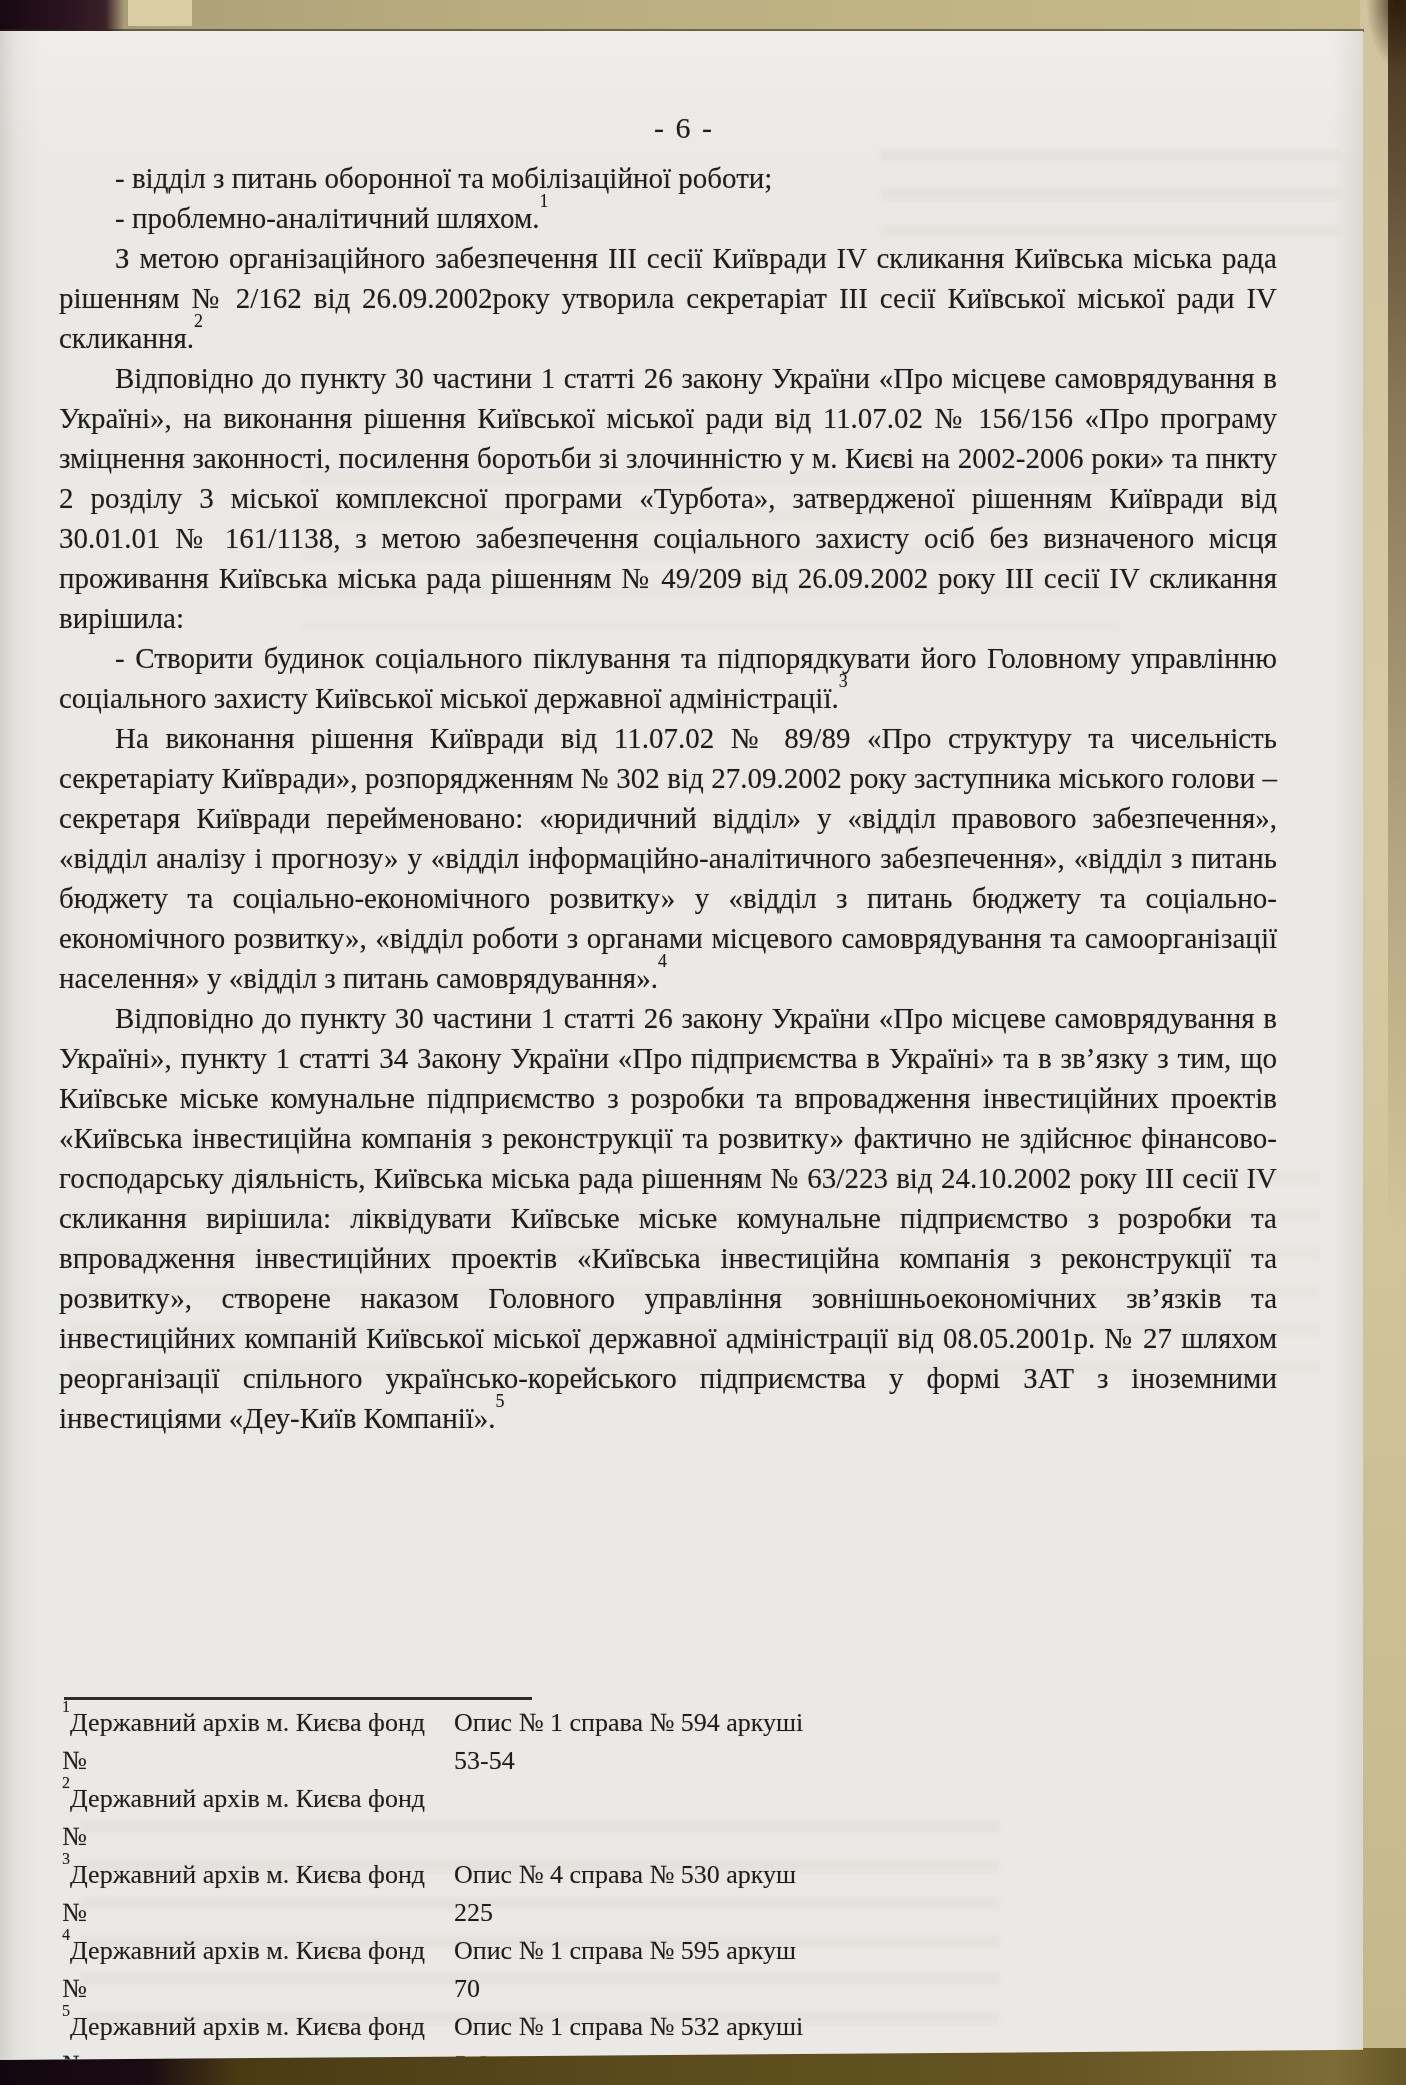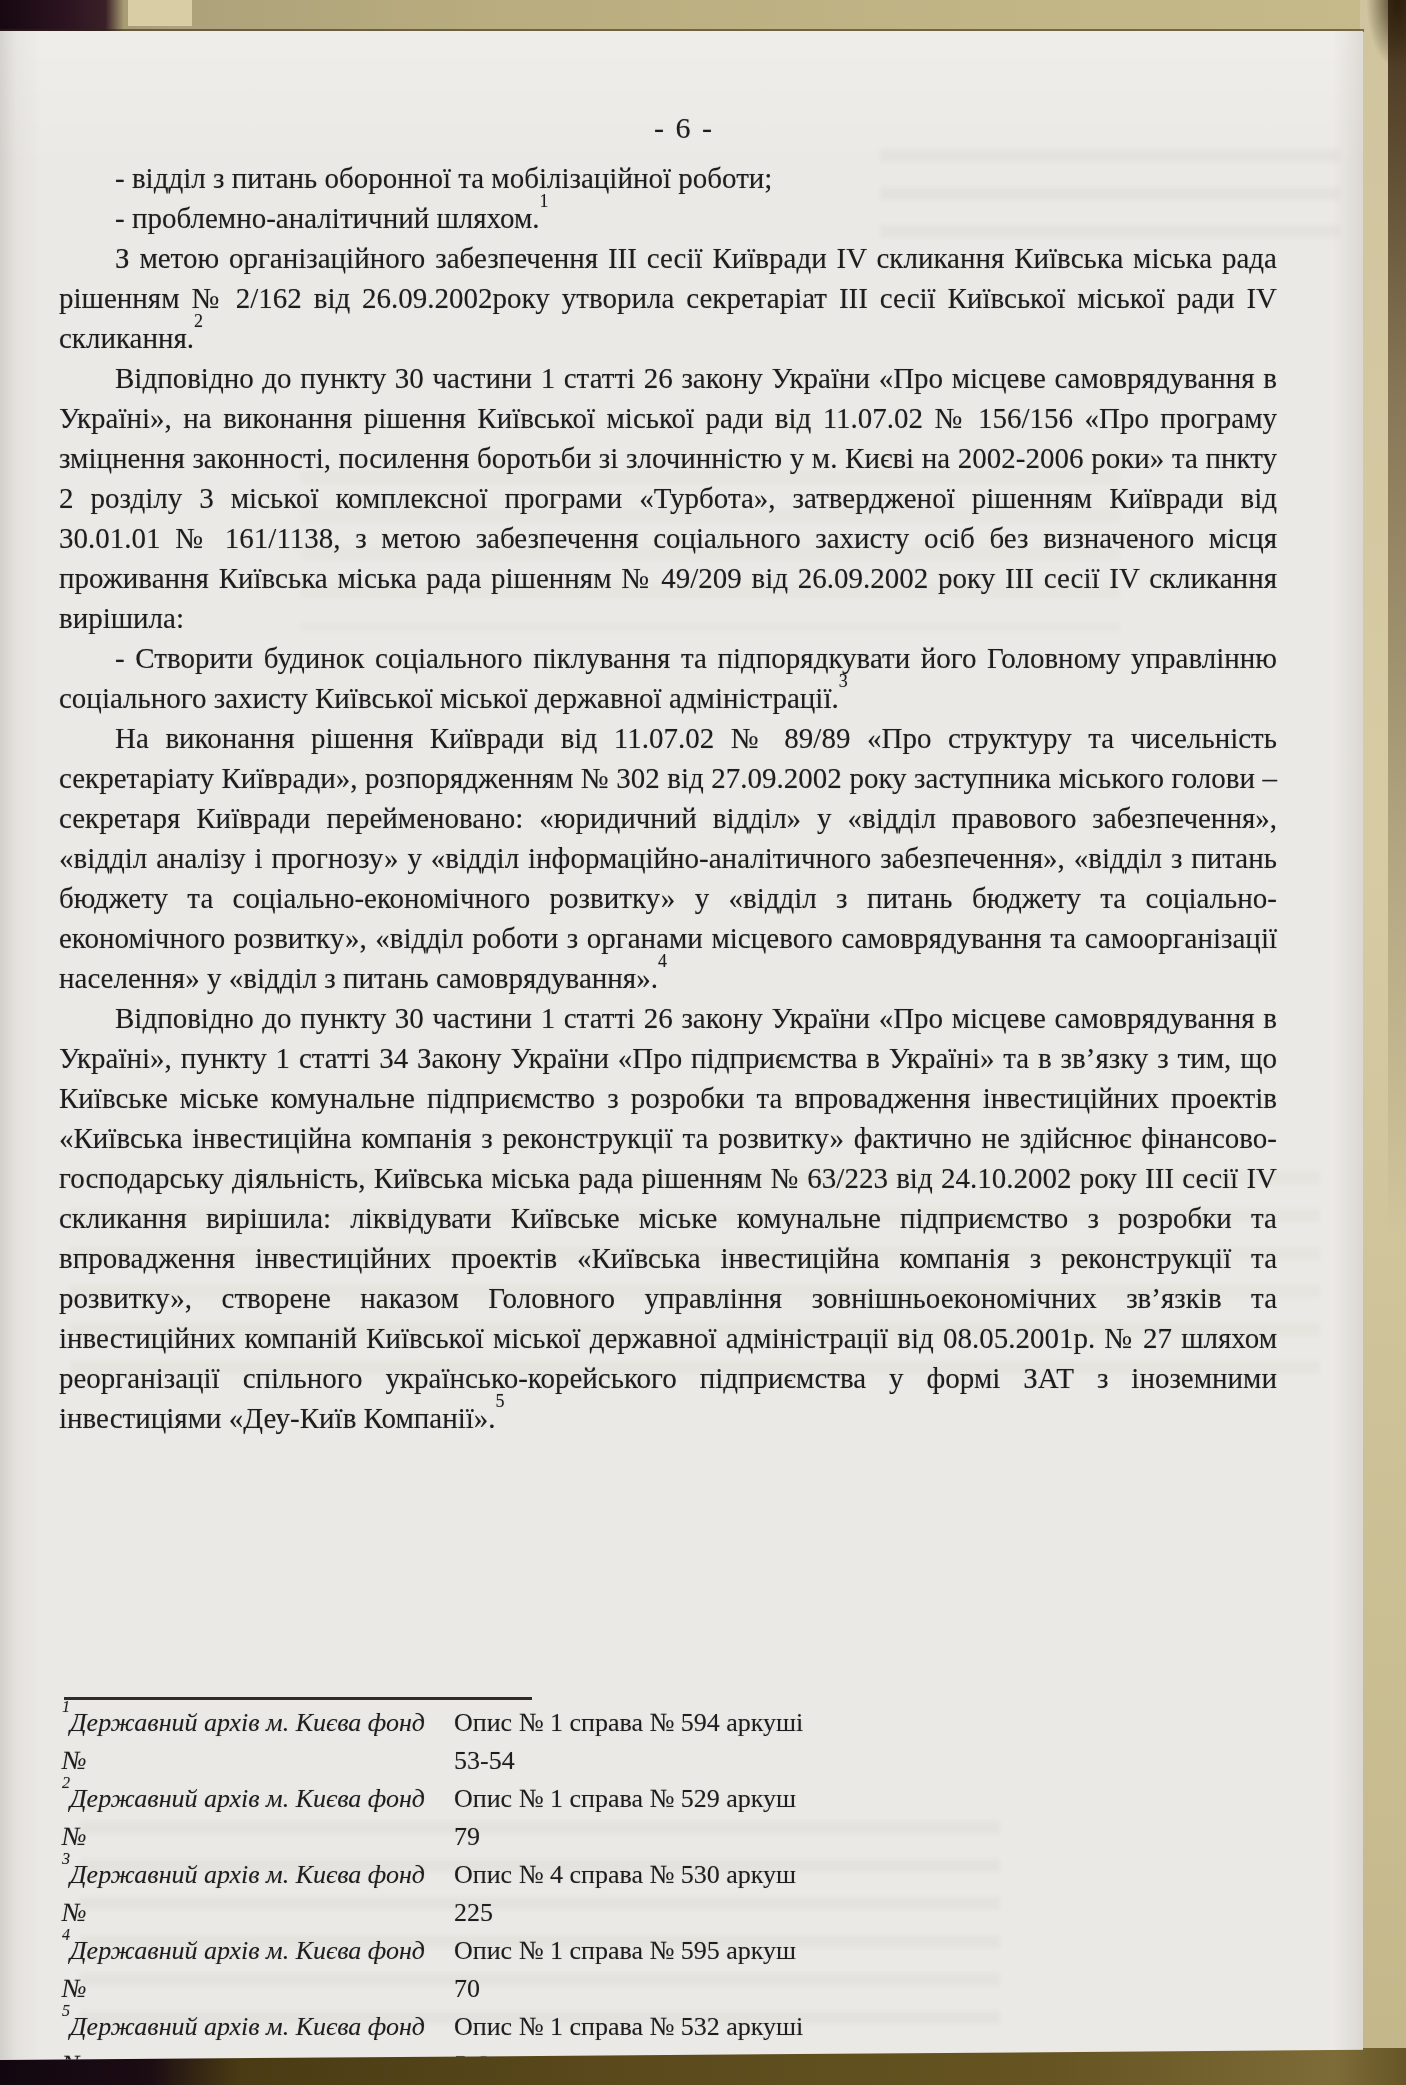--- a/index.html
+++ b/index.html
@@ -99,21 +99,21 @@
     font-size:26px; line-height:38px;
     color:#1e1d1f;
     text-shadow:0 0 1px rgba(30,30,30,0.3);
   }
   .fn-rule {
     width:468px; height:0;
     border-top:3px solid #2e2b28;
     margin:0 0 4px 2px;
   }
   .fn-row { display:flex; }
-  .fn-left { width:392px; flex:none;font-style:italic; }
+  .fn-left { width:392px; flex:none; }
   .fn-right { flex:1; }
 </style>
 </head>
 <body>
 
 <div class="scene">
 
   <div class="bg-top-strip"></div>
   <div class="bg-top-left-dark"></div>
   <div class="bg-top-light-patch"></div>
@@ -144,21 +144,20 @@
     </div>
 
     <div class="footnotes">
       <div class="fn-rule"></div>
       <div class="fn-row">
         <span class="fn-left"><sup class="fnmark">1</sup><span>Державний архів м. Києва фонд №</span></span>
         <span class="fn-right">Опис № 1 справа № 594 аркуші 53-54</span>
       </div>
       <div class="fn-row">
         <span class="fn-left"><sup class="fnmark">2</sup><span>Державний архів м. Києва фонд №</span></span>
-        <span class="fn-right">Опис № 1 справа № 529 аркуш 79</span>
       </div>
       <div class="fn-row">
         <span class="fn-left"><sup class="fnmark">3</sup><span>Державний архів м. Києва фонд №</span></span>
         <span class="fn-right">Опис № 4 справа № 530 аркуш 225</span>
       </div>
       <div class="fn-row">
         <span class="fn-left"><sup class="fnmark">4</sup><span>Державний архів м. Києва фонд №</span></span>
         <span class="fn-right">Опис № 1 справа № 595 аркуш 70</span>
       </div>
       <div class="fn-row">

